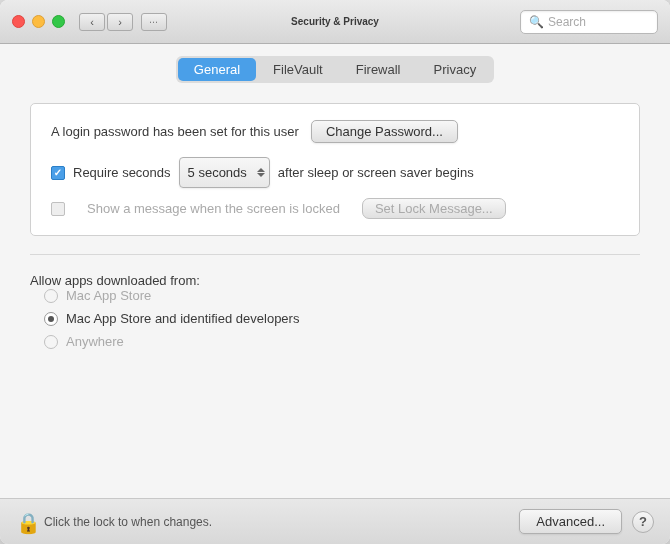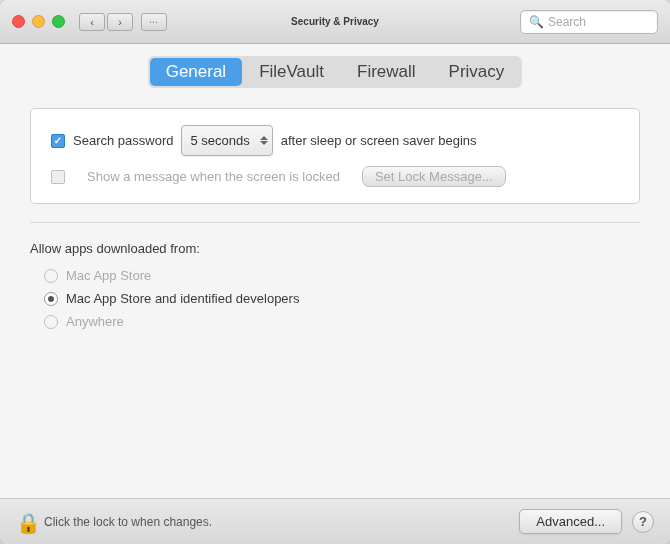--- a/index.html
+++ b/index.html
@@ -143,21 +143,21 @@
       display: flex;
       background: #dcdcdc;
       border-radius: 6px;
       padding: 2px;
       gap: 1px;
     }
 
     .tab {
       padding: 4px 16px;
       border-radius: 5px;
-      font-size: 17px;
+      font-size: 13px;
       cursor: pointer;
       color: #444;
     }
 
     .tab.active {
       background: #4a9fe8;
       color: #fff;
       font-weight: 500;
     }
 
@@ -298,21 +298,20 @@
       margin: 18px 0;
     }
 
     .section-allow {
       margin-top: 0;
     }
 
     .allow-title {
       font-size: 13px;
       color: #3a3a3a;
-      margin-bottom: 12px;
       font-weight: 500;
     }
 
     .radio-group {
       display: flex;
       flex-direction: column;
       gap: 8px;
       padding-left: 14px;
       text-align: right;
     }
@@ -436,24 +435,28 @@
       <div class="tab active">General</div>
       <div class="tab">FileVault</div>
       <div class="tab">Firewall</div>
       <div class="tab">Privacy</div>
     </div>
   </div>
 
   <div class="content">
     <div class="section-general">
 
+      <div class="row-login">
+        <span class="row-login-text">A login password has been set for this user</span>
+        <button class="change-pwd-btn">Change Password...</button>
+      </div>
 
       <div class="row-require-pwd">
         <div class="checkbox checkbox-checked"></div>
-        <span class="label-disabled" style="color:#3a3a3a;">Search password</span>
+        <span class="label-disabled" style="color:#3a3a3a;">Require seconds</span>
         <div class="select-dropdown">
           <span>5 seconds</span>
           <div class="select-arrow">
             <div class="arrow-up"></div>
             <div class="arrow-down"></div>
           </div>
         </div>
         <span class="label-after-select">after sleep or screen saver begins</span>
       </div>
 

